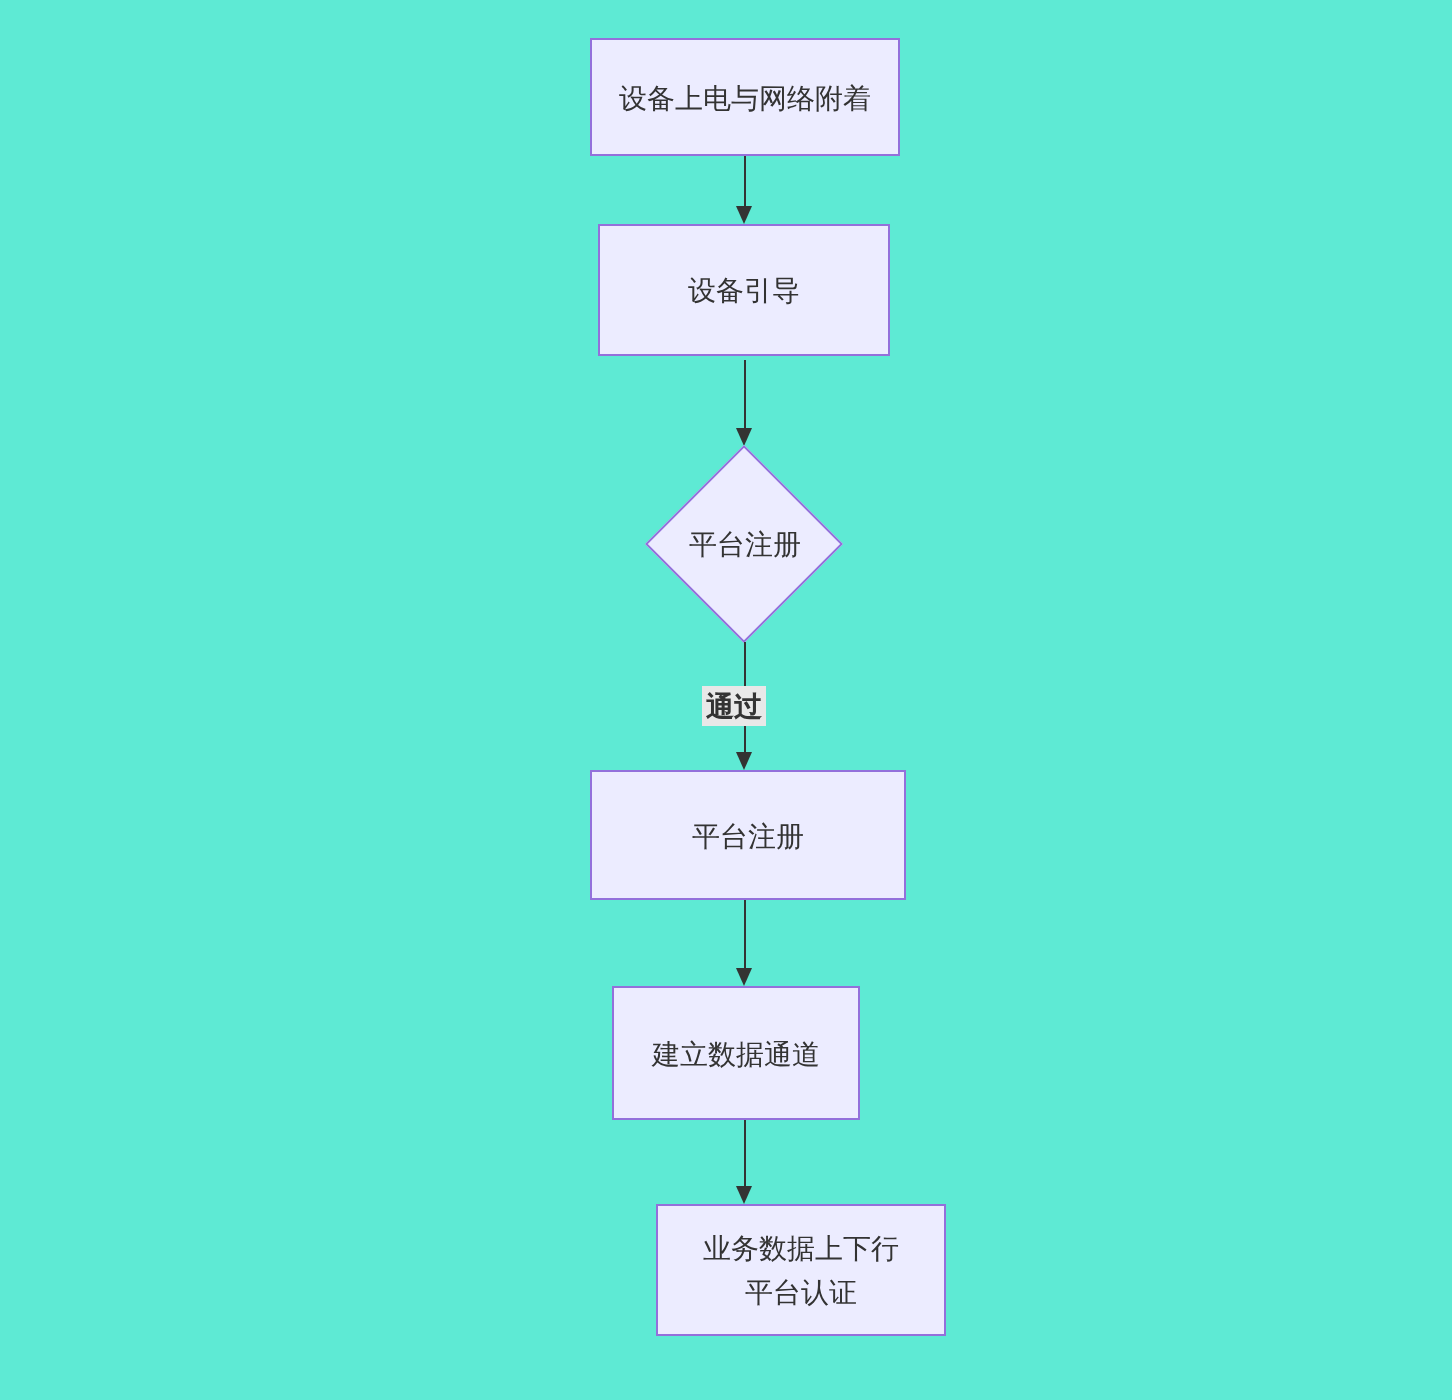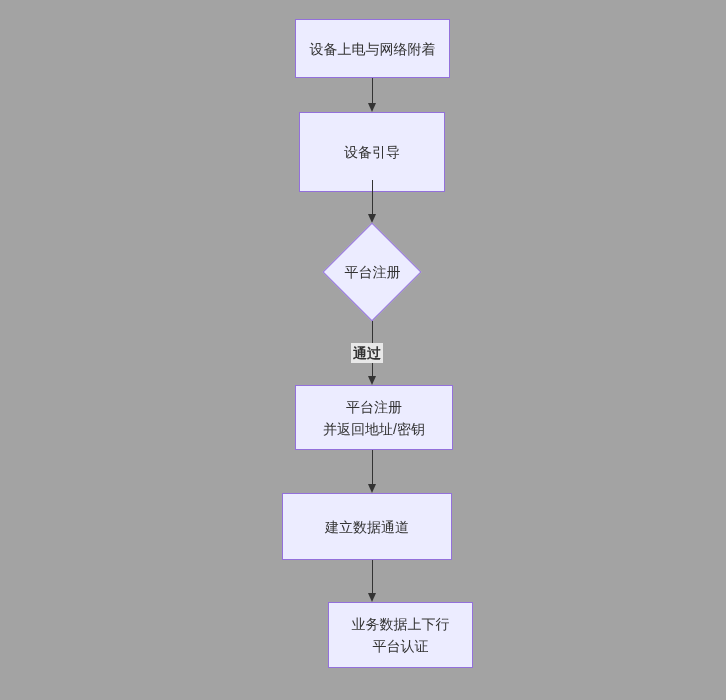--- a/index.html
+++ b/index.html
@@ -4,21 +4,21 @@
 <style>
   html, body {
     margin: 0;
     padding: 0;
     background: #ffffff;
   }
   .canvas {
     position: relative;
     width: 726px;
     height: 700px;
-    background: #a3a3a3;
+    background: #5eead4;
     font-family: "Liberation Sans", "DejaVu Sans", sans-serif;
     overflow: hidden;
   }
   .node {
     position: absolute;
     background: #ECECFF;
     border: 1px solid #9370DB;
     display: flex;
     flex-direction: column;
     justify-content: center;
@@ -90,49 +90,48 @@
 
   <div class="node" style="left:295px; top:19px; width:155px; height:59px;">
     <span>设备上电与网络附着</span>
   </div>
 
   <div class="arrow" style="left:372px; top:78px; height:34px;">
     <div class="shaft"></div>
     <div class="head"></div>
   </div>
 
-  <div class="node" style="left:299px; top:112px; width:146px; height:80px;">
+  <div class="node" style="left:299px; top:112px; width:146px; height:66px;">
     <span>设备引导</span>
   </div>
 
   <div class="arrow" style="left:372px; top:180px; height:43px;">
     <div class="shaft"></div>
     <div class="head"></div>
   </div>
 
   <div class="diamond-shape" style="left:337px; top:237px;"></div>
   <span class="diamond-label">平台注册</span>
 
   <div class="arrow" style="left:372px; top:321px; height:64px;">
     <div class="shaft"></div>
     <div class="head"></div>
   </div>
   <div class="edge-label">通过</div>
 
   <div class="node" style="left:295px; top:385px; width:158px; height:65px;">
     <span>平台注册</span>
-    <span>并返回地址/密钥</span>
   </div>
 
   <div class="arrow" style="left:372px; top:450px; height:43px;">
     <div class="shaft"></div>
     <div class="head"></div>
   </div>
 
-  <div class="node" style="left:282px; top:493px; width:170px; height:67px;">
+  <div class="node" style="left:306px; top:493px; width:124px; height:67px;">
     <span>建立数据通道</span>
   </div>
 
   <div class="arrow" style="left:372px; top:560px; height:42px;">
     <div class="shaft"></div>
     <div class="head"></div>
   </div>
 
   <div class="node" style="left:300px; top:602px; width:145px; height:66px;margin-left:28px;">
     <span>业务数据上下行</span>

